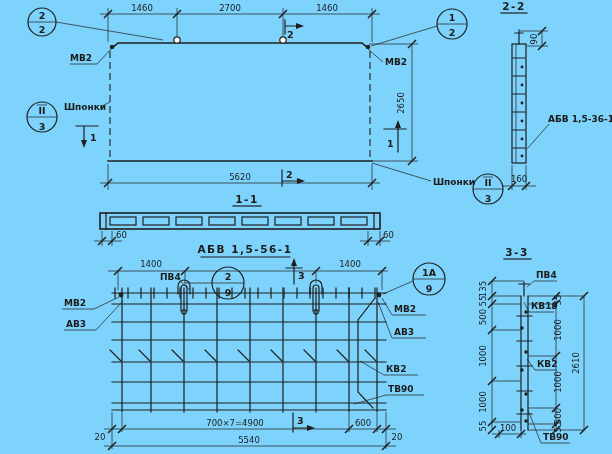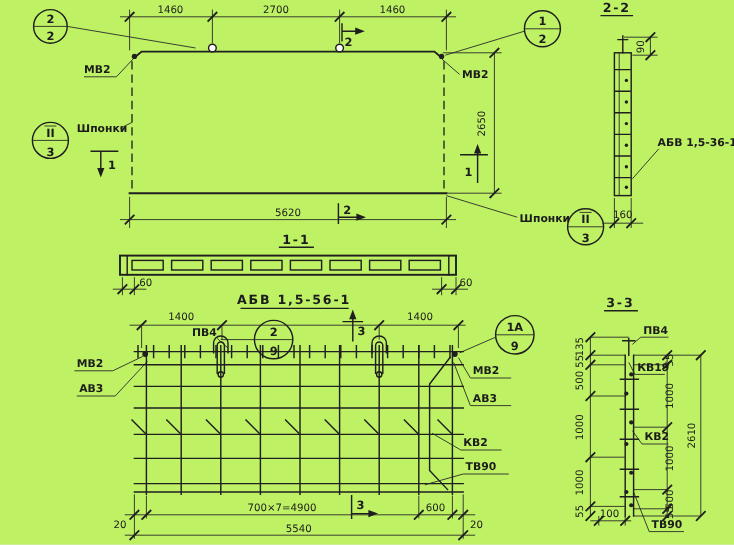--- a/index.html
+++ b/index.html
@@ -1,18 +1,18 @@
 <!DOCTYPE html>
 <html><head>
 <meta charset="utf-8">
 <style>
   html,body{margin:0;padding:0;background:#e8e8e4;}
   .sheet{
     position:relative;width:612px;height:454px;margin:0 auto;
-    background:#bef264;overflow:hidden;
+    background:#7dd3fc;overflow:hidden;
     font-family:"DejaVu Sans", sans-serif;
   }
   svg{display:block}
   
   .thick{stroke:#1f1f1f;stroke-width:1.6;fill:none;stroke-linecap:square}
   .med{stroke:#1f1f1f;stroke-width:1.2;fill:none;stroke-linecap:square}
   .thin{stroke:#2a2a2a;stroke-width:0.75;fill:none}
   .dash{stroke:#1f1f1f;stroke-width:1.1;fill:none;stroke-dasharray:7 4}
   .tick{stroke:#1f1f1f;stroke-width:1.5;fill:none}
   .dot{fill:#1f1f1f;stroke:none}

